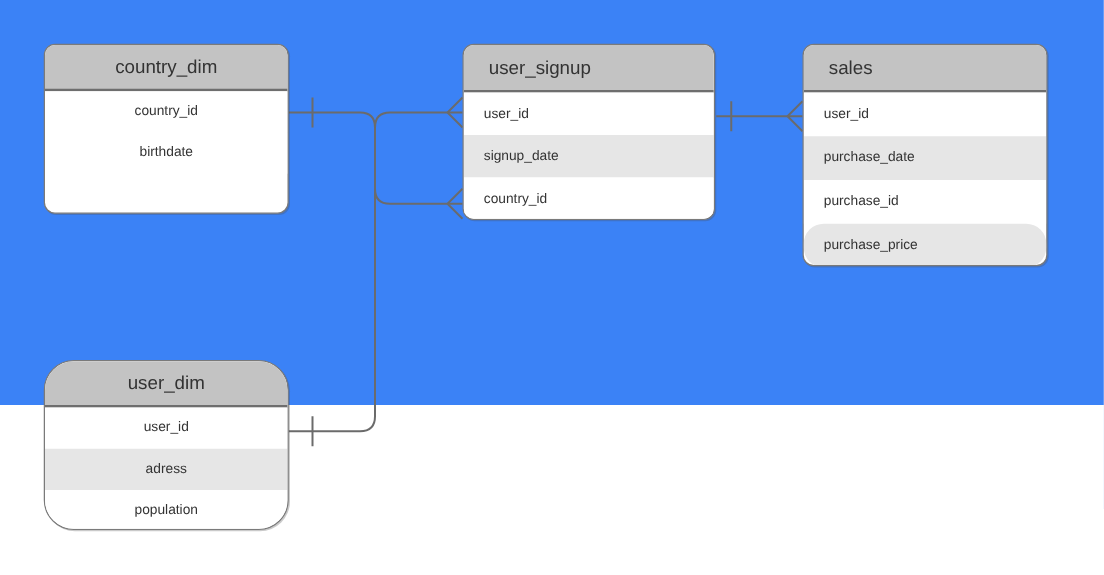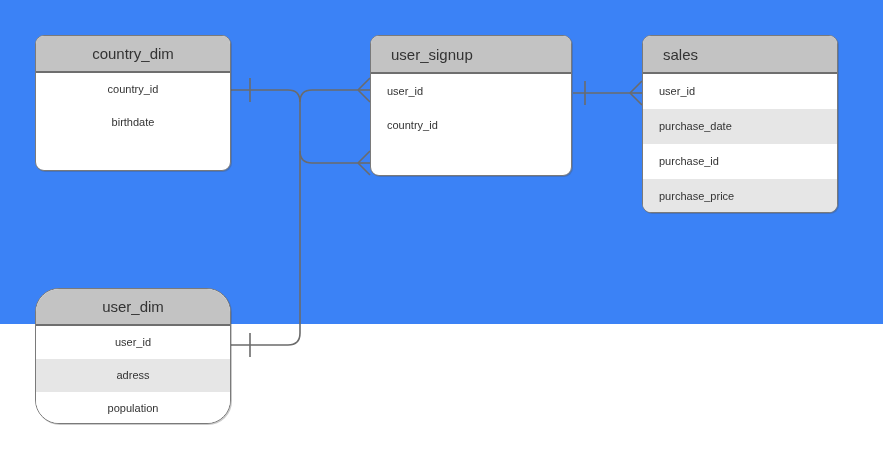--- a/index.html
+++ b/index.html
@@ -116,28 +116,29 @@
   </svg>
 
 <div class="entity style-centered" style="left: 35px; top: 35px; width: 196px; height: 136px;">
       <div class="hdr" style="height: 37px;">country_dim</div>
       <div class="row plain" style="height: 33px;">country_id</div>
       <div class="row plain" style="height: 33px;">birthdate</div>
     </div>
     <div class="entity style-italic" style="left: 370px; top: 35px; width: 202px; height: 141px;">
       <div class="hdr" style="height: 38px;">user_signup</div>
       <div class="row plain" style="height: 34px;">user_id</div>
+      <div class="row shaded" style="height: 34px;">signup_date</div>
       <div class="row plain" style="height: 34px;">country_id</div>
     </div>
     <div class="entity style-italic" style="left: 642px; top: 35px; width: 196px; height: 178px;">
       <div class="hdr" style="height: 38px;">sales</div>
       <div class="row plain" style="height: 35px;">user_id</div>
       <div class="row shaded" style="height: 35px; text-align: center;">purchase_date</div>
       <div class="row plain" style="height: 35px;">purchase_id</div>
-      <div class="row shaded" style="height: 35px;">purchase_price</div>
+      <div class="row shaded" style="height: 35px; border-radius: 16px;">purchase_price</div>
     </div>
     <div class="entity style-centered" style="left: 35px; top: 288px; width: 196px; height: 136px; border-radius: 24px;">
       <div class="hdr" style="height: 37px;">user_dim</div>
       <div class="row plain" style="height: 33px;">user_id</div>
       <div class="row shaded" style="height: 33px;">adress</div>
       <div class="row plain" style="height: 33px;">population</div>
     </div>
   </div>
 
 </body></html>

